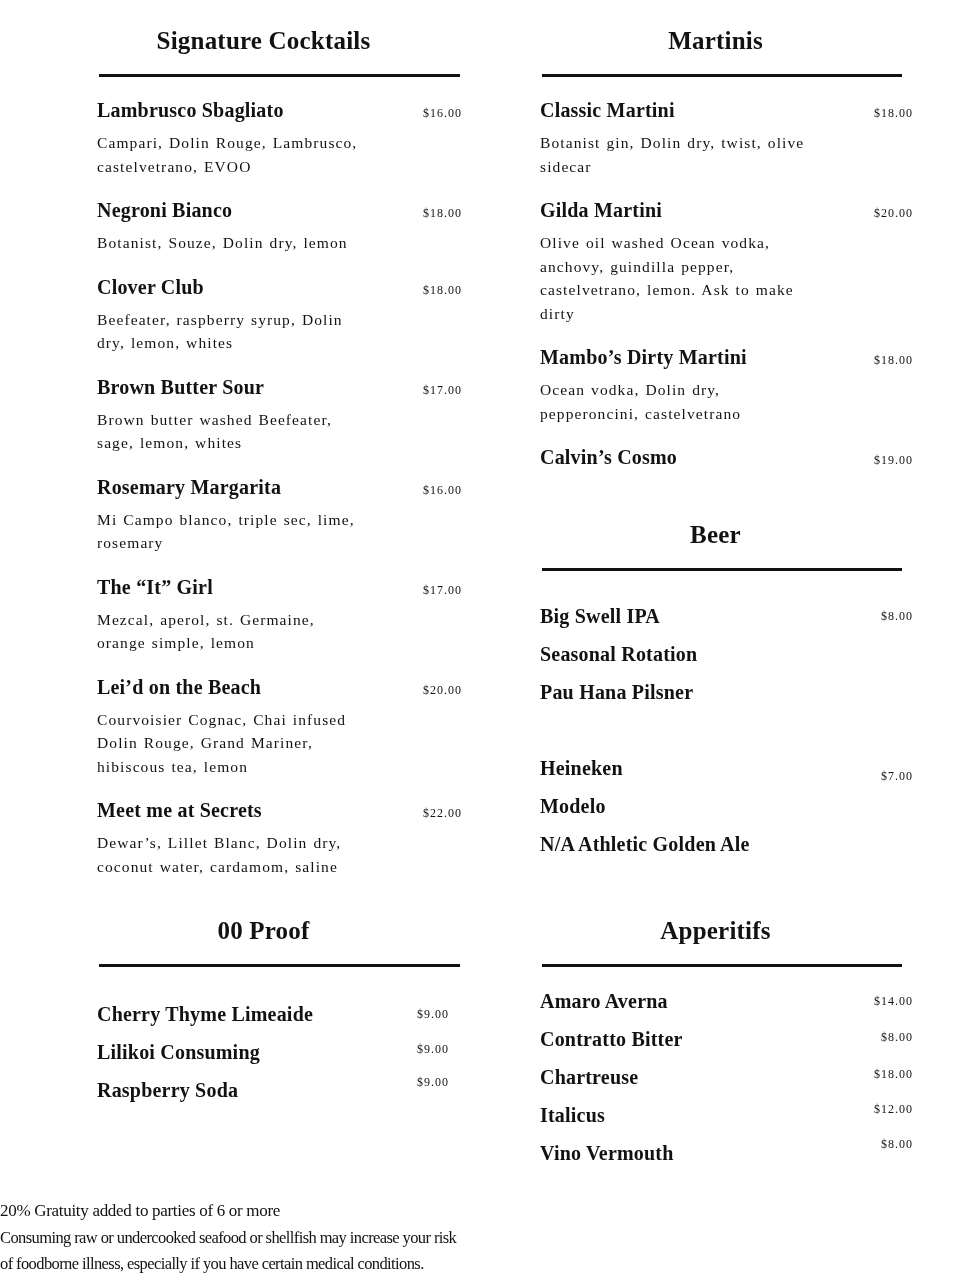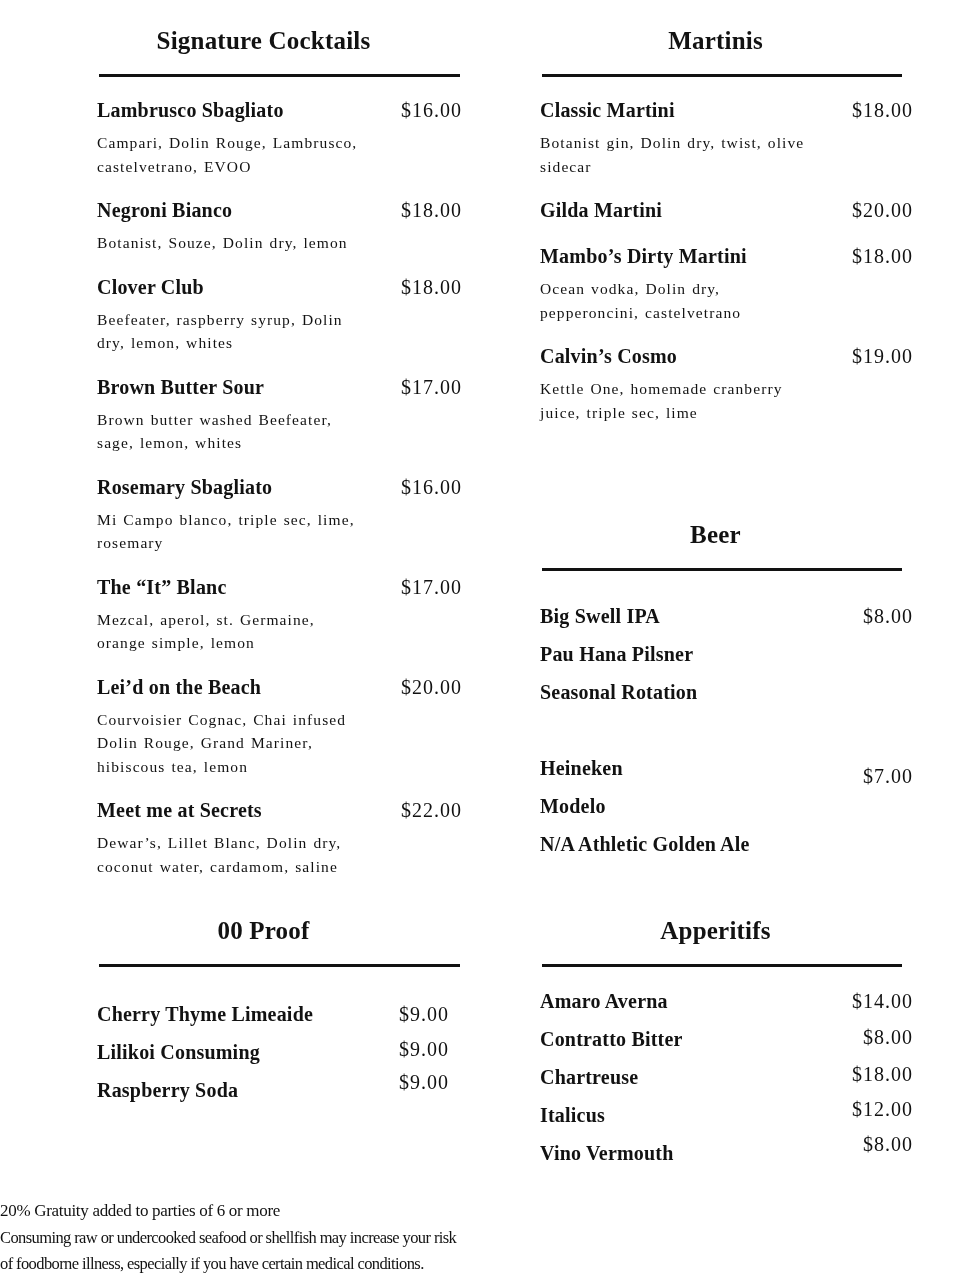--- a/index.html
+++ b/index.html
@@ -34,21 +34,21 @@
   .col-right .divider { width: 360px; margin-left: 2px; }
 
   
   .items { margin-top: 19px; }
   .menu-item + .menu-item { margin-top: 18px; }
   .item-row { display: flex; justify-content: space-between; align-items: baseline; }
   .item-name {
     font-size: 20px; line-height: 28px; font-weight: 600; letter-spacing: 0.2px;
   }
   .item-price {
-    position: relative; font-size: 20px; font-weight: 400;
+    position: relative; font-size: 12px; font-weight: 400;
     letter-spacing: 1px; white-space: nowrap;
   }
   .item-desc {
     margin: 7px 0 0 0; font-size: 15.5px; line-height: 23.5px;
     letter-spacing: 1.1px; word-spacing: 1px; white-space: pre-line;
   }
 
   
   .simple-items { }
   #sec-proof      .simple-items { margin-top: 28px; }
@@ -116,29 +116,29 @@
         <div class="menu-item">
           <div class="item-row">
             <span class="item-name">Brown Butter Sour</span>
             <span class="item-price">$17.00</span>
           </div>
           <p class="item-desc">Brown butter washed Beefeater,
 sage, lemon, whites</p>
         </div>
         <div class="menu-item">
           <div class="item-row">
-            <span class="item-name">Rosemary Sbagliato</span>
+            <span class="item-name">Rosemary Margarita</span>
             <span class="item-price">$16.00</span>
           </div>
           <p class="item-desc">Mi Campo blanco, triple sec, lime,
 rosemary</p>
         </div>
         <div class="menu-item">
           <div class="item-row">
-            <span class="item-name">The “It” Blanc</span>
+            <span class="item-name">The “It” Girl</span>
             <span class="item-price">$17.00</span>
           </div>
           <p class="item-desc">Mezcal, aperol, st. Germaine,
 orange simple, lemon</p>
         </div>
         <div class="menu-item">
           <div class="item-row">
             <span class="item-name">Lei’d on the Beach</span>
             <span class="item-price">$20.00</span>
           </div>
@@ -190,54 +190,56 @@
             <span class="item-price">$18.00</span>
           </div>
           <p class="item-desc">Botanist gin, Dolin dry, twist, olive
 sidecar</p>
         </div>
         <div class="menu-item">
           <div class="item-row">
             <span class="item-name">Gilda Martini</span>
             <span class="item-price">$20.00</span>
           </div>
+          <p class="item-desc">Olive oil washed Ocean vodka,
+anchovy, guindilla pepper,
+castelvetrano, lemon. Ask to make
+dirty</p>
         </div>
         <div class="menu-item">
           <div class="item-row">
             <span class="item-name">Mambo’s Dirty Martini</span>
             <span class="item-price">$18.00</span>
           </div>
           <p class="item-desc">Ocean vodka, Dolin dry,
 pepperoncini, castelvetrano</p>
         </div>
         <div class="menu-item">
           <div class="item-row">
             <span class="item-name">Calvin’s Cosmo</span>
             <span class="item-price">$19.00</span>
           </div>
-          <p class="item-desc">Kettle One, homemade cranberry
-juice, triple sec, lime</p>
         </div>
       </div>
     </section>
 
     <section class="menu-section" id="sec-beer">
       <h2 class="section-title">Beer</h2>
       <div class="divider"></div>
       <div class="simple-items">
         <div class="beer-group beer-group-1">
           <div class="simple-row">
             <span class="item-name">Big Swell IPA</span>
             <span class="item-price">$8.00</span>
           </div>
           <div class="simple-row">
+            <span class="item-name">Seasonal Rotation</span>
+          </div>
+          <div class="simple-row">
             <span class="item-name">Pau Hana Pilsner</span>
-          </div>
-          <div class="simple-row">
-            <span class="item-name">Seasonal Rotation</span>
           </div>
         </div>
         <div class="beer-group beer-group-2">
           <div class="simple-row">
             <span class="item-name">Heineken</span>
             <span class="item-price">$7.00</span>
           </div>
           <div class="simple-row">
             <span class="item-name">Modelo</span>
           </div>

